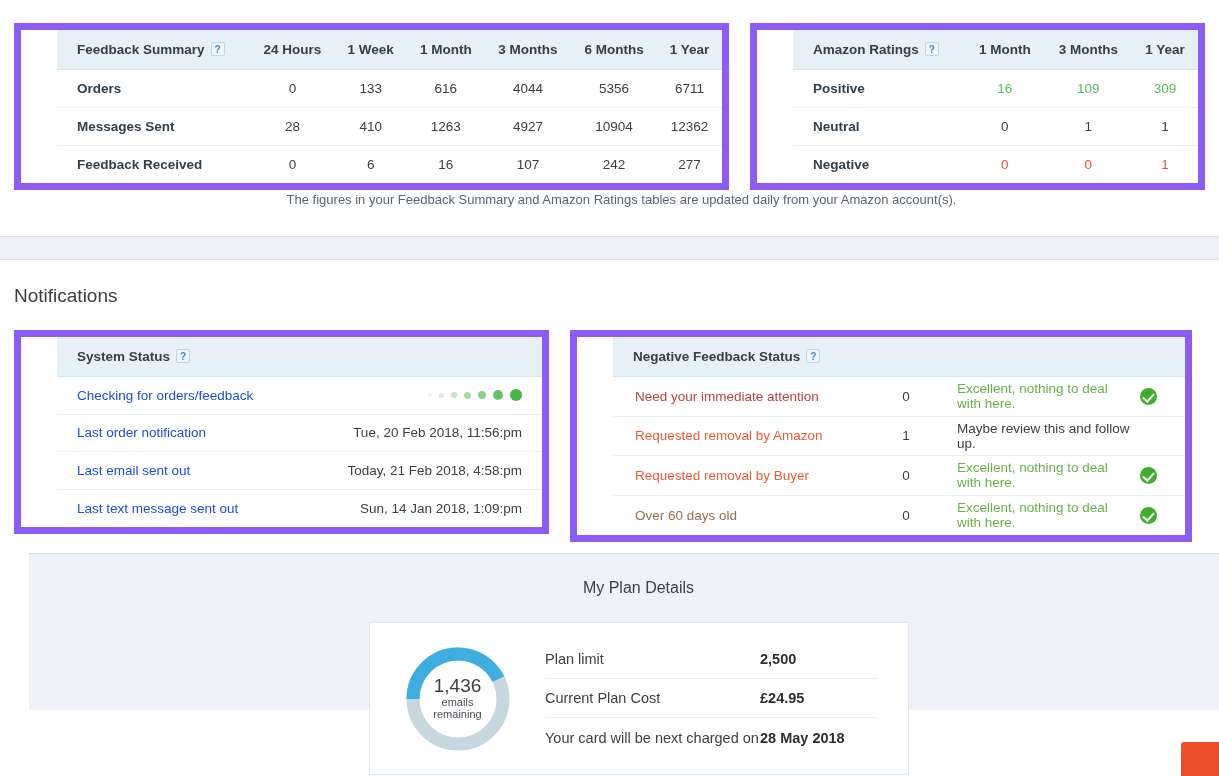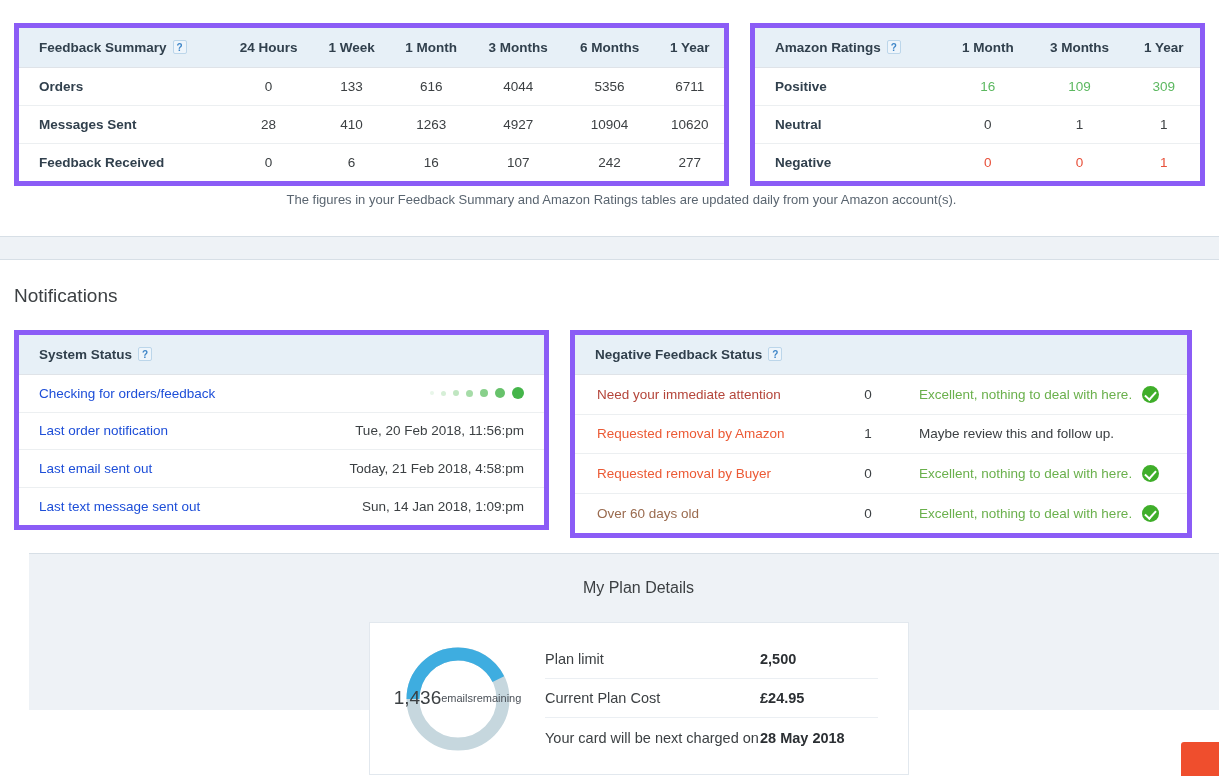--- a/index.html
+++ b/index.html
@@ -7,22 +7,23 @@
     width: 1219px;
     height: 776px;
     background: #ffffff;
     font-family: "Liberation Sans", sans-serif;
     color: #3c4043;
     overflow: hidden;
   }
 
   
   .card {
-    border: 5px solid #8b5cf6;
+    border: 7px solid #8b5cf6;
     background: #fff;
+    padding-left: 36px;
   }
   table { border-collapse: collapse; width: 100%; }
   thead th {
     background: #e7f0f7;
     font-size: 13.5px;
     font-weight: bold;
     color: #31404d;
     padding: 12px 10px;
     border-bottom: 1px solid #dfe3e8;
     text-align: center;
@@ -160,21 +161,21 @@
     background: #fff; border: 1px solid #e2e8ee;
     display: flex; align-items: center;
   }
   #donut-wrap {
     width: 175px; display: flex; justify-content: center; align-items: center;
   }
   .donut { position: relative; width: 110px; height: 110px; }
   .donut svg { display: block; transform: rotate(-90deg); }
   .donut-center {
     position: absolute; inset: 0;
-    display: flex; align-items: center; justify-content: center;
+    display: flex; flex-direction: column; align-items: center; justify-content: center;
     line-height: 1.08;
   }
   .donut-num { font-size: 19px; color: #3c4043; }
   .donut-sub { font-size: 11px; color: #4a5057; }
 
   #plan-rows { flex: 1; padding-right: 30px; }
   .plan-row {
     display: flex; align-items: center;
     height: 39px;
     border-bottom: 1px solid #ebeff3;
@@ -223,21 +224,21 @@
           <td>5356</td>
           <td>6711</td>
         </tr>
         <tr>
           <td class="lead">Messages Sent</td>
           <td>28</td>
           <td>410</td>
           <td>1263</td>
           <td>4927</td>
           <td>10904</td>
-          <td>10620</td>
+          <td>12362</td>
         </tr>
         <tr>
           <td class="lead">Feedback Received</td>
           <td>0</td>
           <td>6</td>
           <td>16</td>
           <td>107</td>
           <td>242</td>
           <td>277</td>
         </tr>

